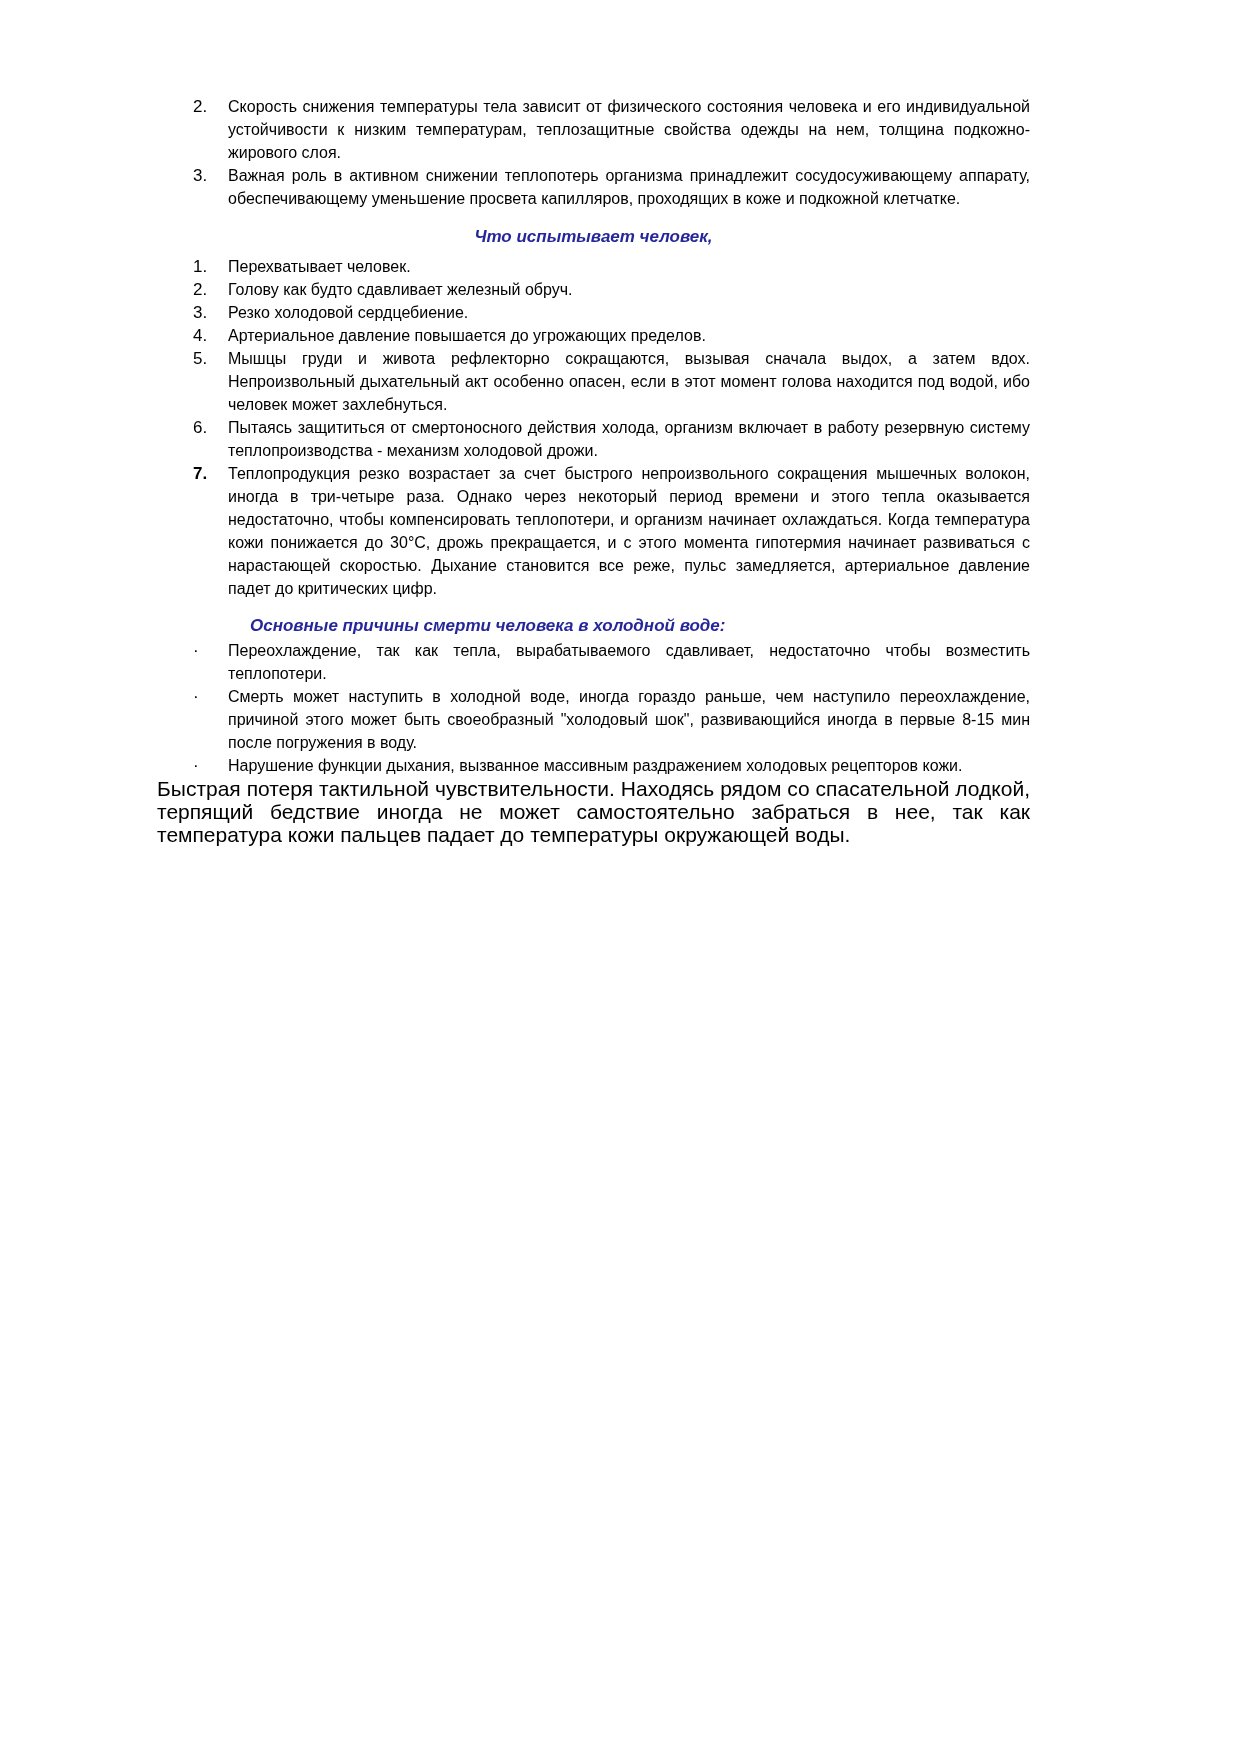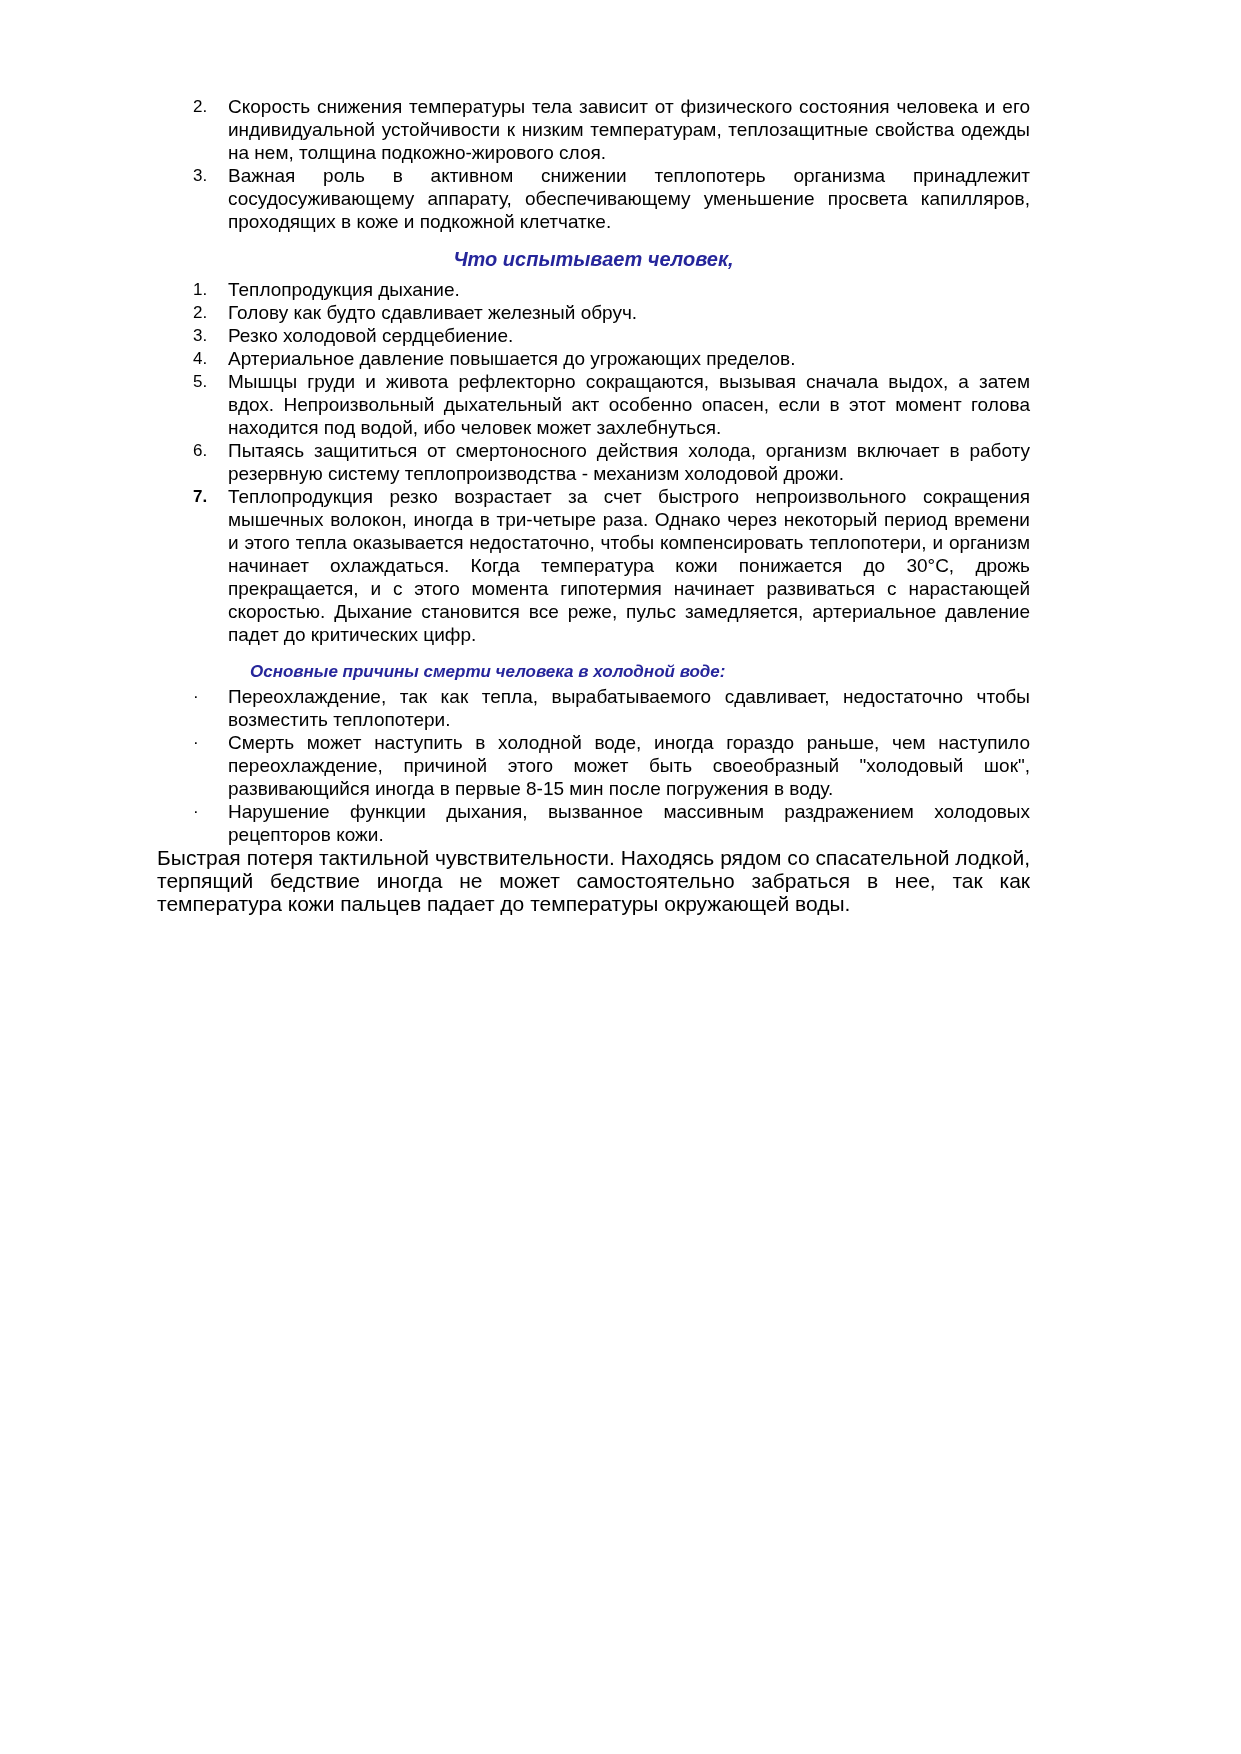--- a/index.html
+++ b/index.html
@@ -26,30 +26,30 @@
   .doc-list { margin-left: 36px; }
   .li { display: flex; align-items: flex-start; }
   .li .marker {
     flex: 0 0 35px;
     font-size: 17px;
     line-height: 23px;
   }
   .li .marker.bold { font-weight: bold; }
   .li .text {
     flex: 1 1 auto;
-    font-size: 19px;
+    font-size: 16px;
     line-height: 23px;
     text-align: justify;
   }
   .heading-center {
     text-align: center;
     color: #26269B;
     font-weight: bold;
     font-style: italic;
-    font-size: 20px;
+    font-size: 17px;
     line-height: 25px;
     margin-top: 14px;
     margin-bottom: 6px;
   }
   .heading-left {
     color: #26269B;
     font-weight: bold;
     font-style: italic;
     font-size: 17px;
     line-height: 23px;
@@ -77,21 +77,21 @@
     </div>
   </div>
 
   <div class="heading-center">
     <div>Что испытывает человек,</div>
   </div>
 
   <div class="doc-list body-text">
     <div class="li">
       <span class="marker">1.</span>
-      <span class="text">Теплопродукция дыхание.</span>
+      <span class="text">Перехватывает человек.</span>
     </div>
     <div class="li">
       <span class="marker">2.</span>
       <span class="text">Голову как будто сдавливает железный обруч.</span>
     </div>
     <div class="li">
       <span class="marker">3.</span>
       <span class="text">Резко холодовой сердцебиение.</span>
     </div>
     <div class="li">

